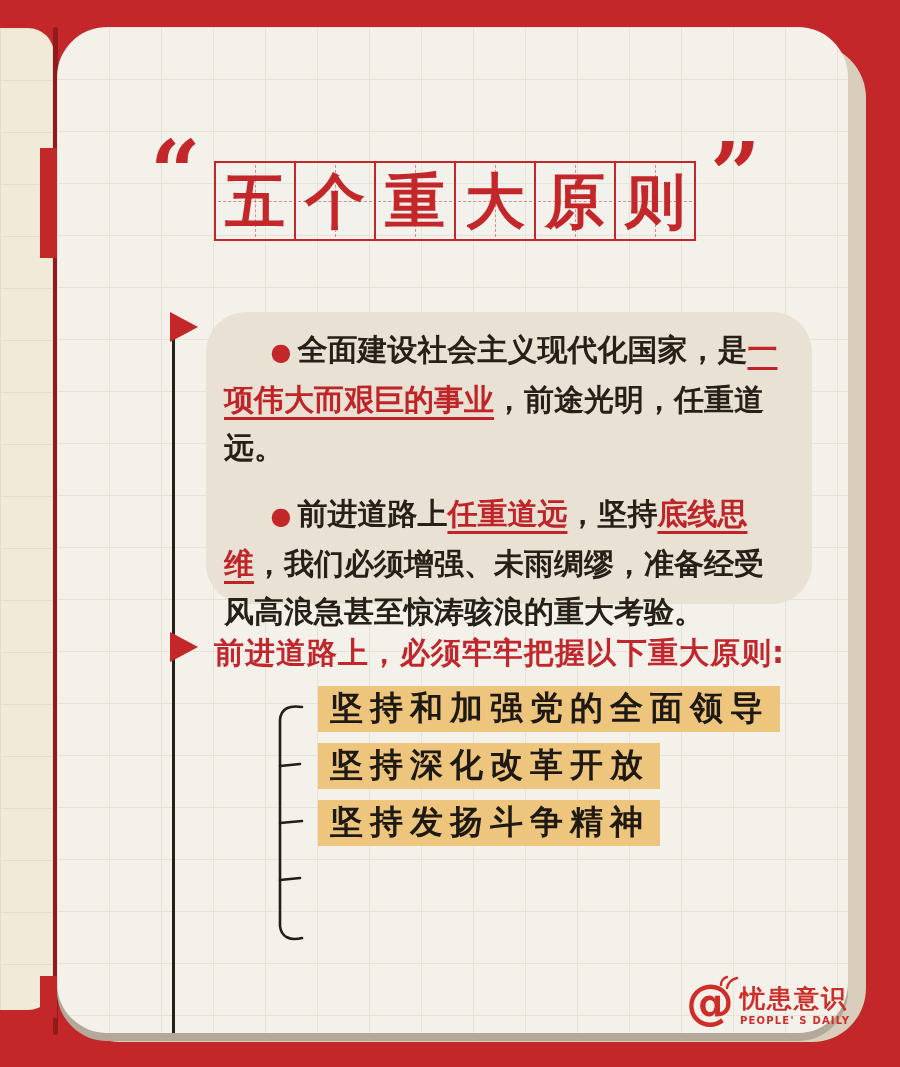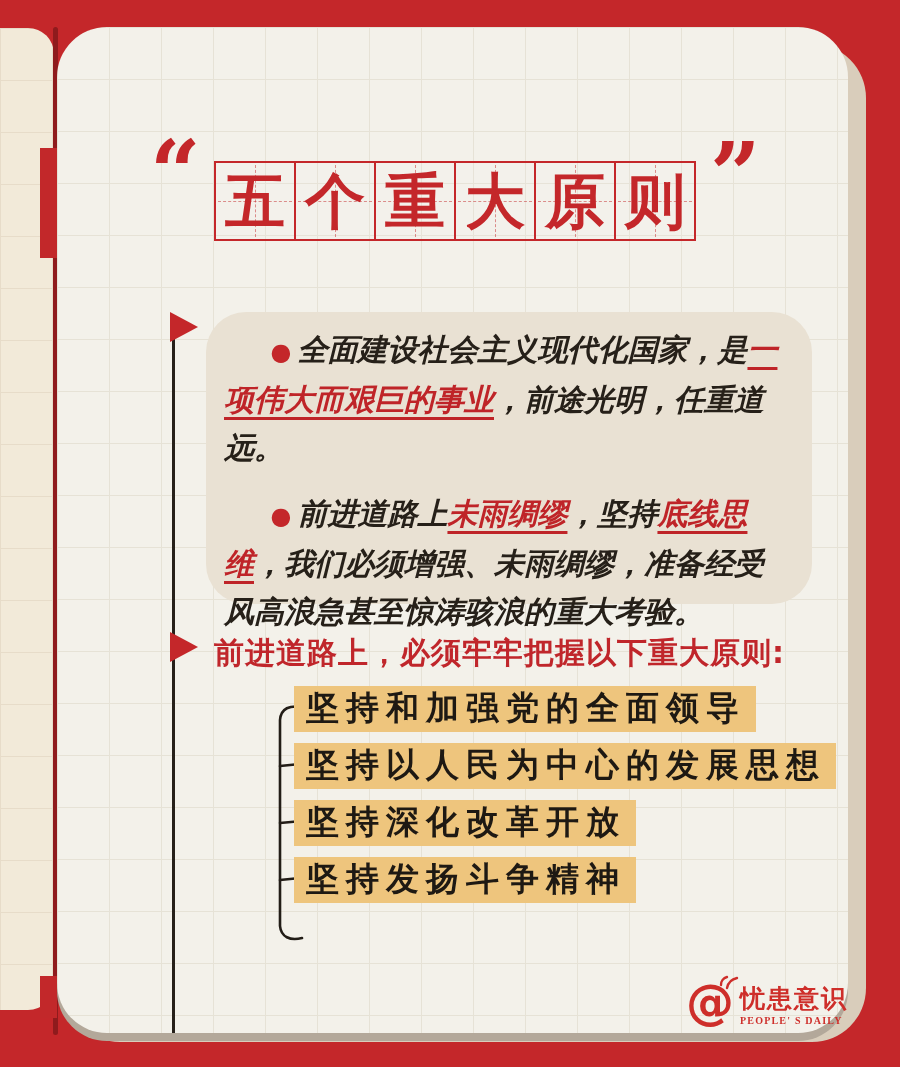--- a/index.html
+++ b/index.html
@@ -78,50 +78,50 @@
     border-top:15px solid transparent;
     border-bottom:15px solid transparent;
   }
   .tri-arrow.a1{left:170px;top:312px;}
   .tri-arrow.a2{left:170px;top:632px;}
   
   .intro-box{
     position:absolute;left:206px;top:312px;width:606px;height:292px;
     background:#e9e1d3;border-radius:40px;z-index:4;
     padding:14px 20px 16px 18px;box-sizing:border-box;
-    color:#262019;font-size:30px;line-height:48px;font-weight:600;font-style:italic;
+    color:#262019;font-size:30px;line-height:48px;font-weight:600;
   }
   .intro-box p{margin:0 0 18px 0;text-indent:1.55em;}
   .bullet{color:#c4272a;font-size:24px;margin-right:6px;}
   .red-u{
     color:#bf2428;font-weight:700;
     text-decoration:underline;text-decoration-thickness:2.5px;text-underline-offset:7px;
   }
   
   .section-heading{
     position:absolute;left:214px;top:633px;z-index:4;
     color:#c0262b;font-size:30px;font-weight:800;letter-spacing:1px;text-align:center;
   }
   
   .bracket{position:absolute;left:254px;top:696px;z-index:4;}
   .principles{position:absolute;left:294px;top:686px;z-index:4;}
   .principle{
     width:fit-content;background:#eec57d;color:#1e1913;
     font-size:33px;font-weight:700;letter-spacing:7px;line-height:1.12;
-    padding:4px 10px 5px 12px;margin-bottom:11px;
+    padding:4px 10px 5px 12px;margin-bottom:11px;margin-left:24px;
   }
   
   .logo{position:absolute;left:686px;top:980px;display:flex;z-index:4;align-items:flex-start;}
   .at-mark{
     position:relative;color:#ce2e2a;font-size:48px;font-weight:700;line-height:0.95;
   }
   .broadcast{position:absolute;left:32px;top:-6px;}
   .logo-col{margin-left:6px;padding-top:6px;}
   .logo-cn{color:#ce2e2a;font-size:25px;font-weight:900;letter-spacing:2px;line-height:1;}
-  .logo-en{color:#ce2e2a;font-size:10px;font-weight:700;letter-spacing:1.2px;margin-top:4px;font-family:Liberation Serif, serif;}
+  .logo-en{color:#ce2e2a;font-size:10px;font-weight:700;letter-spacing:1.2px;margin-top:4px;}
 </style>
 </head>
 <body>
 
 <div class="left-page"></div>
 <div class="page-gap"></div>
 <div class="red-tab top"></div>
 <div class="red-tab bottom"></div>
 <div class="page-under"></div>
 <div class="page"></div>
@@ -148,37 +148,36 @@
     </div>
 </div>
 <div class="quote close">”</div>
 
 <div class="timeline"></div>
 <div class="tri-arrow a1"></div>
 <div class="tri-arrow a2"></div>
 
 <div class="intro-box">
   <p><span class="bullet">●</span><span>全面建设社会主义现代化国家，是</span><span class="red-u">一项伟大而艰巨的事业</span><span>，前途光明，任重道远。</span></p>
-  <p><span class="bullet">●</span><span>前进道路上</span><span class="red-u">未雨绸缪</span><span>，坚持</span><span class="red-u">底线思维</span><span>，我们必须增强、未雨绸缪，准备经受风高浪急甚至惊涛骇浪的重大考验。</span></p>
+  <p><span class="bullet">●</span><span>前进道路上</span><span class="red-u">任重道远</span><span>，坚持</span><span class="red-u">底线思维</span><span>，我们必须增强、未雨绸缪，准备经受风高浪急甚至惊涛骇浪的重大考验。</span></p>
 </div>
 
 <div class="section-heading">前进道路上，必须牢牢把握以下重大原则:</div>
 
 <svg class="bracket" width="54" height="254" viewBox="0 0 54 254">
   <g fill="none" stroke="#221d17" stroke-width="2.6" stroke-linecap="round">
     <path d="M48 11 C36 9, 27 12, 26 24 L26 230 C27 241, 36 245, 48 242"></path>
     <path d="M26 70 L46 68"></path>
     <path d="M26 127 L48 125"></path>
     <path d="M26 184 L46 182"></path>
   </g>
 </svg>
 
 <div class="principles">
   <div class="principle">坚持和加强党的全面领导</div>
-  <div class="principle">坚持以人民为中心的发展思想</div>
   <div class="principle">坚持深化改革开放</div>
   <div class="principle">坚持发扬斗争精神</div>
 </div>
 
 <div class="logo">
   <div class="at-mark">
     <span>@</span>
     <svg class="broadcast" width="22" height="22" viewBox="0 0 22 22">
       <g fill="none" stroke="#ce2e2a" stroke-width="2.4" stroke-linecap="round">
         <path d="M3 11 A8 8 0 0 1 9 3"></path>

